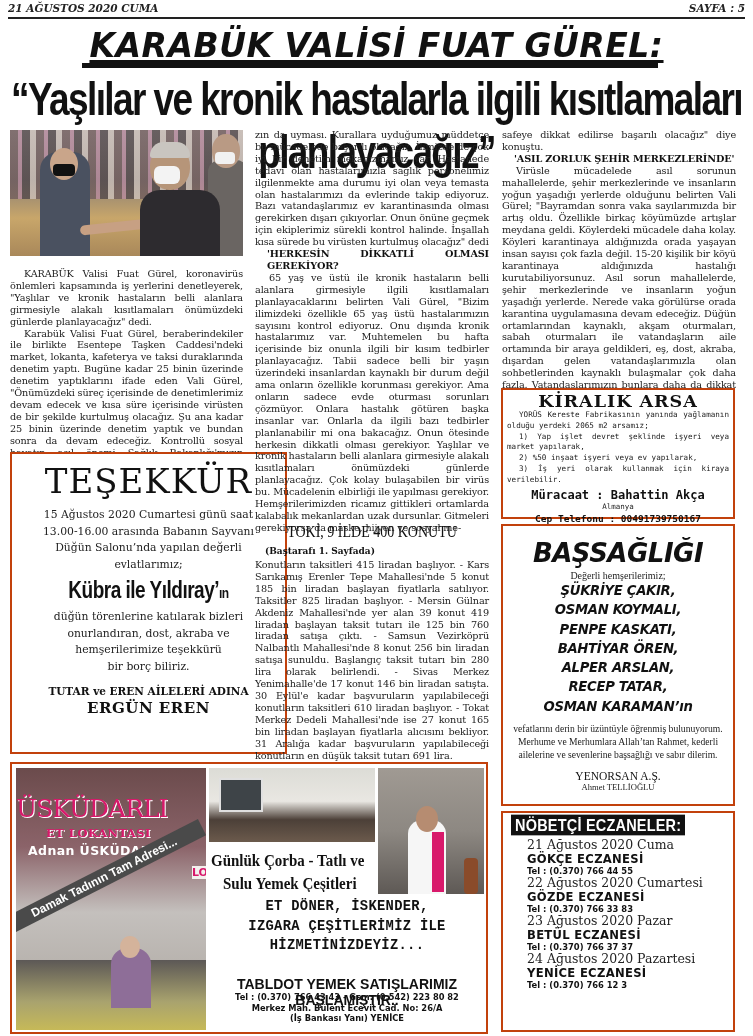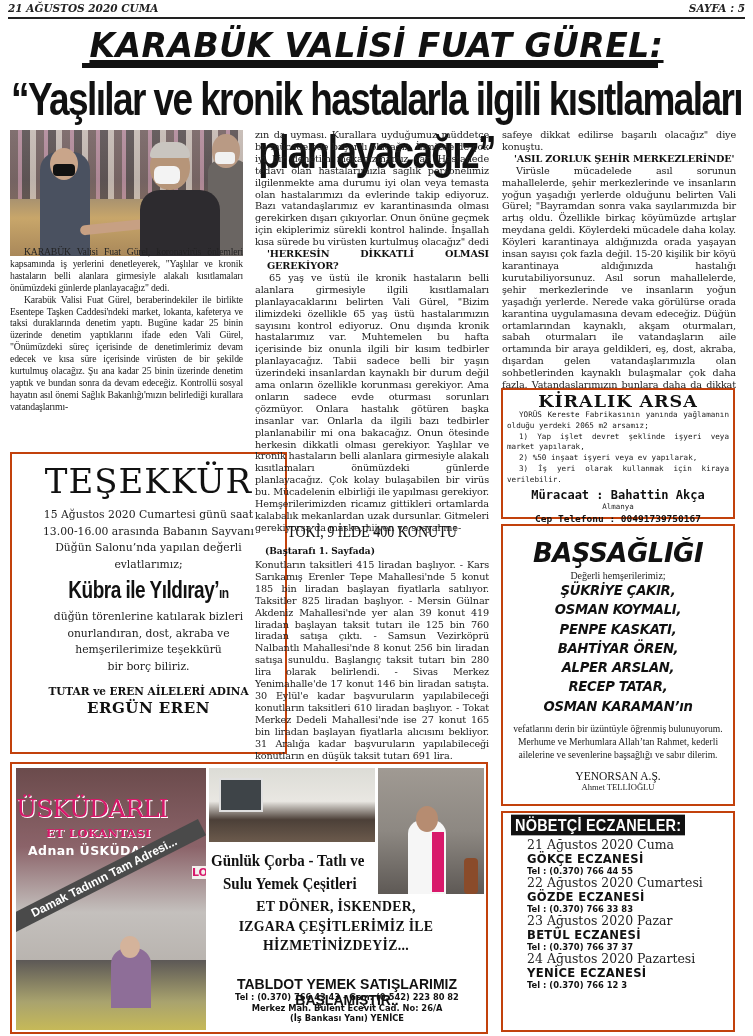--- a/index.html
+++ b/index.html
@@ -17,21 +17,21 @@
   .kicker { position: absolute; top: 26px; left: 0; right: 0; text-align: center; font-family: "DejaVu Sans", sans-serif; font-weight: bold; font-style: italic; font-size: 33px; letter-spacing: 0.5px; color: #111; text-decoration: underline; text-decoration-thickness: 3px; text-underline-offset: 3px; }
   .kicker-rule { position: absolute; top: 63px; left: 82px; width: 576px; height: 5px; background: #111; }
   .headline { position: absolute; top: 74px; left: 0; right: 0; text-align: center; font-family: "Liberation Sans", sans-serif; font-weight: bold; font-size: 37px; letter-spacing: -1.6px; color: #111; transform: scaleY(1.25); transform-origin: top center; }
 
   
   .txt { font-family: "DejaVu Serif", serif; font-size: 9.7px; line-height: 11.9px; text-align: justify; color: #222; letter-spacing: -0.15px; }
   .txt p { text-indent: 14px; }
   .txt p.noind { text-indent: 0; }
   .txt h4 { font-family: "DejaVu Serif", serif; font-weight: bold; font-size: 9.7px; line-height: 11.9px; padding-left: 12px; color: #111; }
 
-  .col1 { position: absolute; left: 10px; top: 246px; width: 233px; font-family: Liberation Serif, serif; }
+  .col1 { position: absolute; left: 10px; top: 268px; width: 233px; }
   .col2 { position: absolute; left: 255px; top: 129px; width: 234px; }
   .col3 { position: absolute; left: 502px; top: 129px; width: 234px; }
 
   
   .photo { position: absolute; left: 10px; top: 130px; width: 233px; height: 126px; overflow: hidden; background: linear-gradient(180deg, #b9b2ac 0%, #8a7f75 40%, #c8a66a 70%, #a9885a 100%); }
   .photo .wall { position: absolute; left: 0; top: 0; width: 100%; height: 55%; background: repeating-linear-gradient(90deg, #6e5a5c 0 8px, #b88aa0 8px 12px, #4d4448 12px 20px, #cfc4be 20px 26px); opacity: .75; }
   .photo .p1 { position: absolute; left: 30px; top: 22px; width: 50px; height: 104px; background: #4a5160; border-radius: 18px 18px 0 0; }
   .photo .p1h { position: absolute; left: 40px; top: 18px; width: 28px; height: 32px; background: #c9a58a; border-radius: 50%; }
   .photo .p1m { position: absolute; left: 43px; top: 34px; width: 22px; height: 12px; background: #111; border-radius: 4px; }
   .photo .p2 { position: absolute; left: 130px; top: 60px; width: 80px; height: 70px; background: #2d2b2f; border-radius: 20px 20px 0 0; }
@@ -100,21 +100,21 @@
   .rest .chefh { position: absolute; left: 104px; top: 168px; width: 20px; height: 22px; background: #d4b39b; border-radius: 50%; }
   .rest .dining { position: absolute; left: 197px; top: 4px; width: 166px; height: 74px; background: linear-gradient(180deg, #dcdcd6 0%, #e9e7e2 45%, #4c4038 70%, #6b5a4c 100%); }
   .rest .dining::before { content: ""; position: absolute; left: 10px; top: 10px; width: 40px; height: 30px; background: #3e4448; border: 2px solid #e0e0e0; }
   .rest .kitchen { position: absolute; left: 366px; top: 4px; width: 106px; height: 126px; background: linear-gradient(180deg, #a09a93 0%, #8d8882 50%, #5e5955 100%); overflow: hidden; }
   .rest .kitchen .cook { position: absolute; left: 30px; top: 52px; width: 38px; height: 74px; background: #f6f6f6; border-radius: 14px 14px 0 0; }
   .rest .kitchen .cookh { position: absolute; left: 38px; top: 38px; width: 22px; height: 26px; background: #b68c71; border-radius: 50%; }
   .rest .kitchen .scarf { position: absolute; left: 54px; top: 64px; width: 12px; height: 60px; background: #d8196b; }
   .rest .kitchen .doner { position: absolute; left: 86px; top: 90px; width: 14px; height: 36px; background: #8a4b2a; border-radius: 4px; }
   .rest .slogan { position: absolute; left: 199px; top: 85px; width: 166px; font-family: "Liberation Serif", serif; font-weight: bold; font-size: 15px; line-height: 21px; color: #111; transform: scaleY(1.1); transform-origin: top left; }
   .rest .slogan .l2 { padding-left: 12px; }
-  .rest .menu { position: absolute; left: 189px; top: 133px; width: 270px; text-align: center; font-family: Liberation Serif, serif; font-weight: bold; font-size: 13.8px; line-height: 19.5px; letter-spacing: 0.3px; color: #111; }
+  .rest .menu { position: absolute; left: 200px; top: 133px; width: 270px; text-align: center; font-family: Liberation Mono, monospace; font-weight: bold; font-size: 13.8px; line-height: 19.5px; letter-spacing: 0.3px; color: #111; }
   .rest .tabl { position: absolute; left: 200px; top: 212px; width: 270px; text-align: center; font-family: "Liberation Sans", sans-serif; font-weight: bold; font-size: 14px; color: #111; }
   .rest .contact { position: absolute; left: 200px; top: 228px; width: 270px; text-align: center; font-family: "DejaVu Sans", sans-serif; font-weight: bold; font-size: 8.3px; line-height: 10.6px; color: #111; }
 </style>
 </head>
 <body>
 
 <div class="hdr">
   <span class="l">21 AĞUSTOS 2020 CUMA</span>
   <span class="r">SAYFA : 5</span>
 </div>

